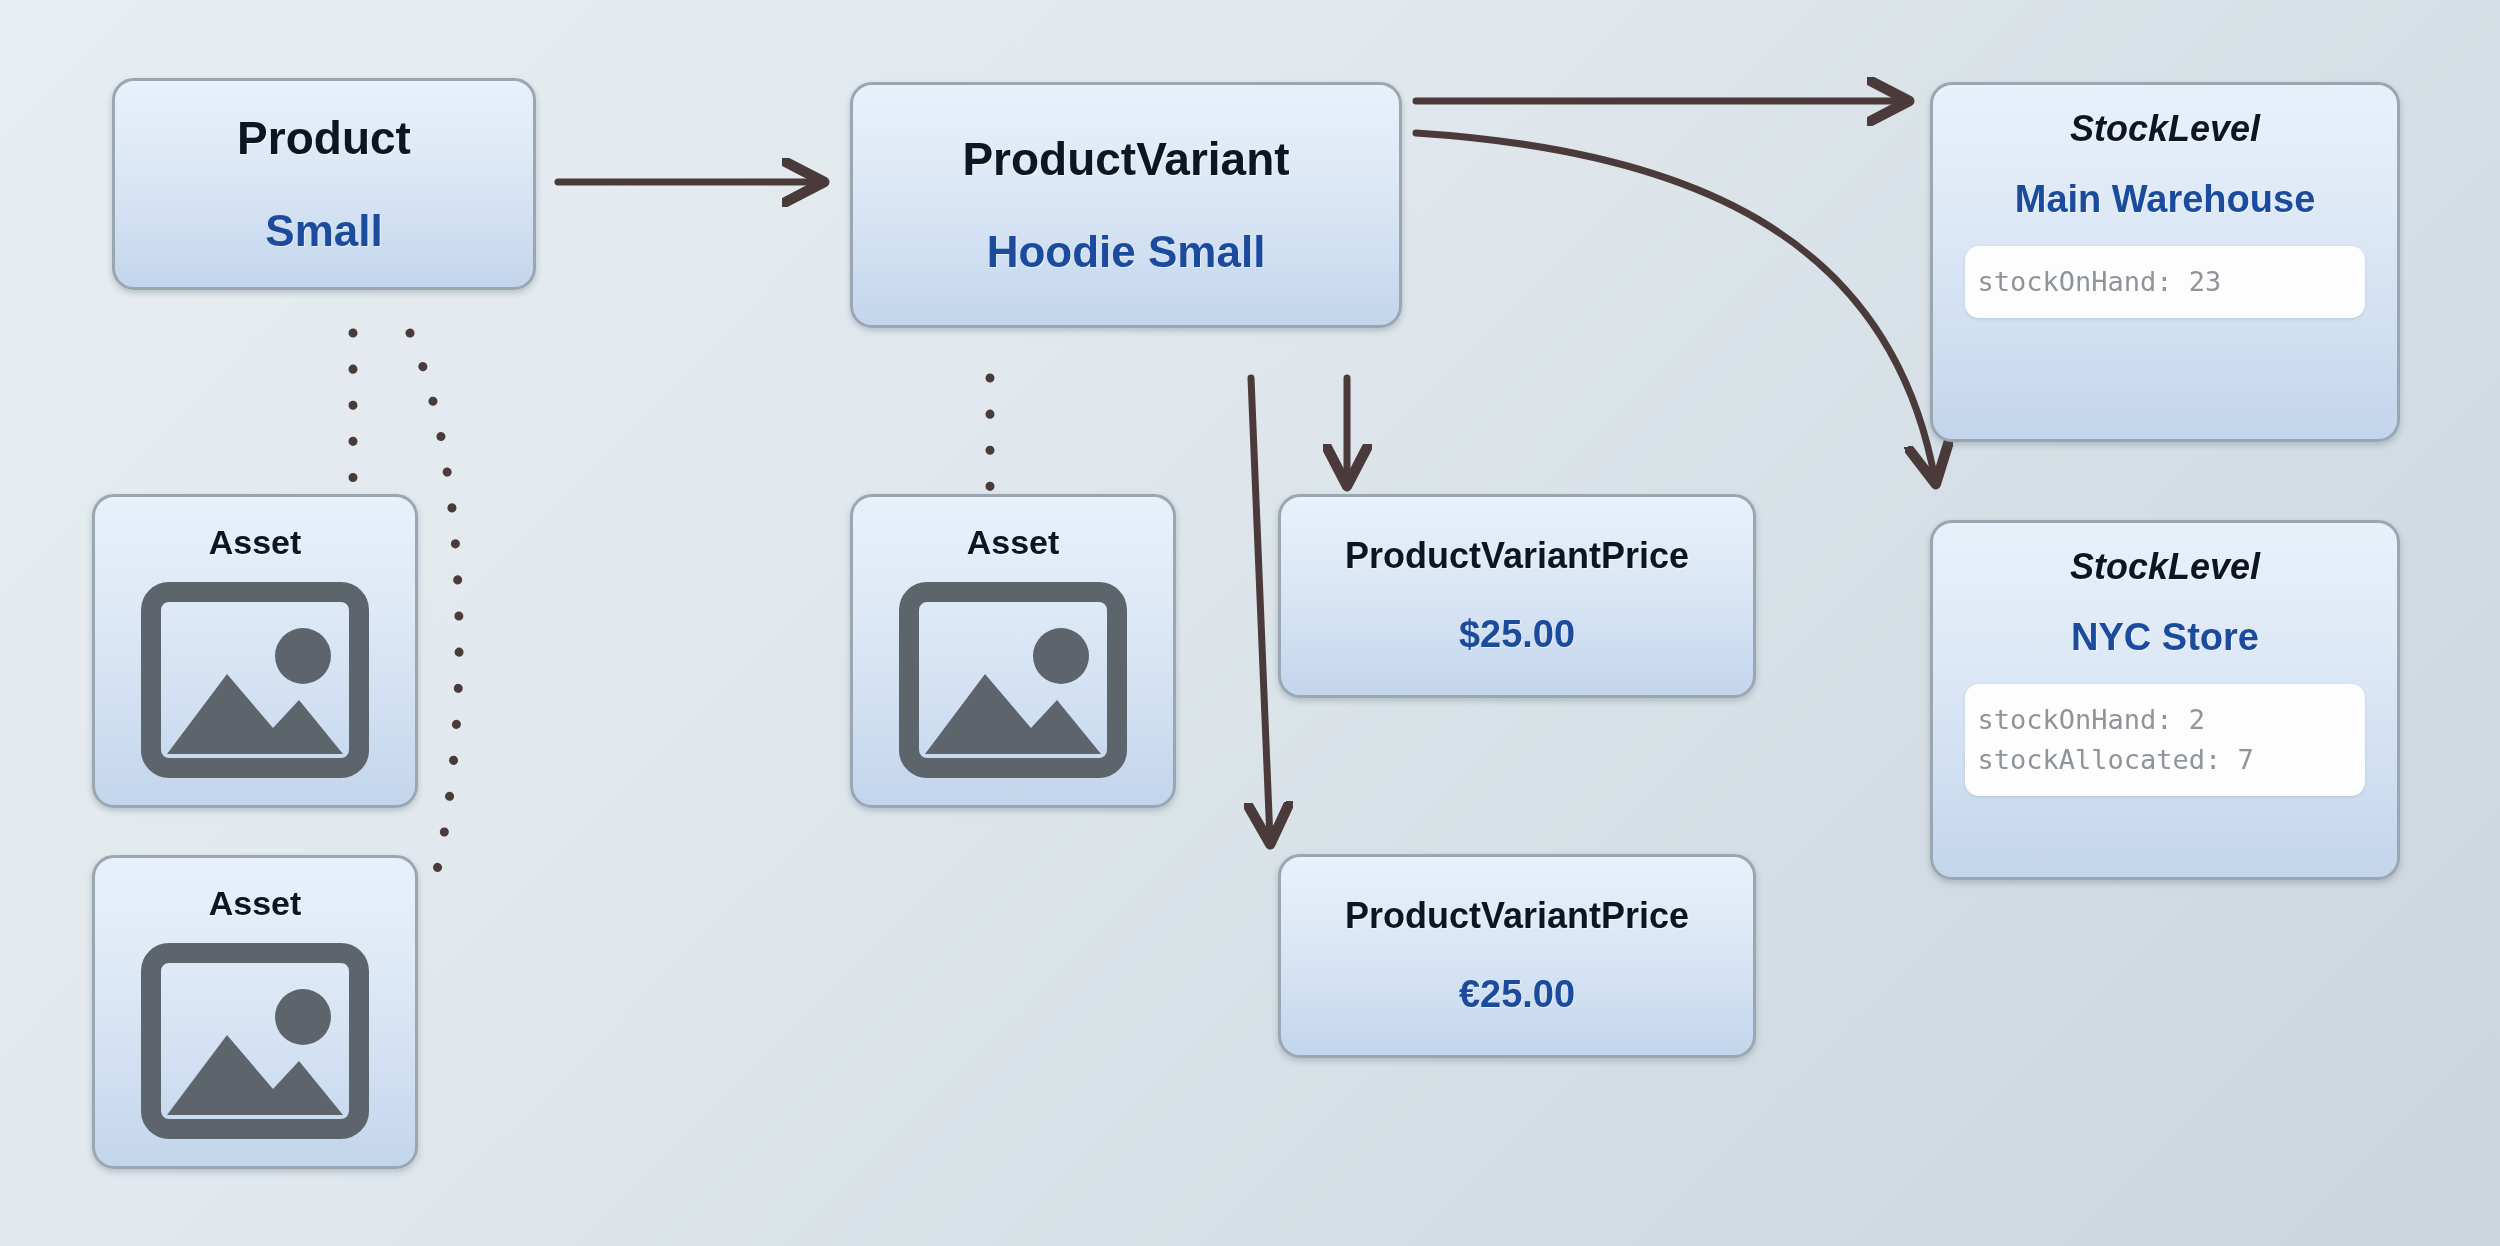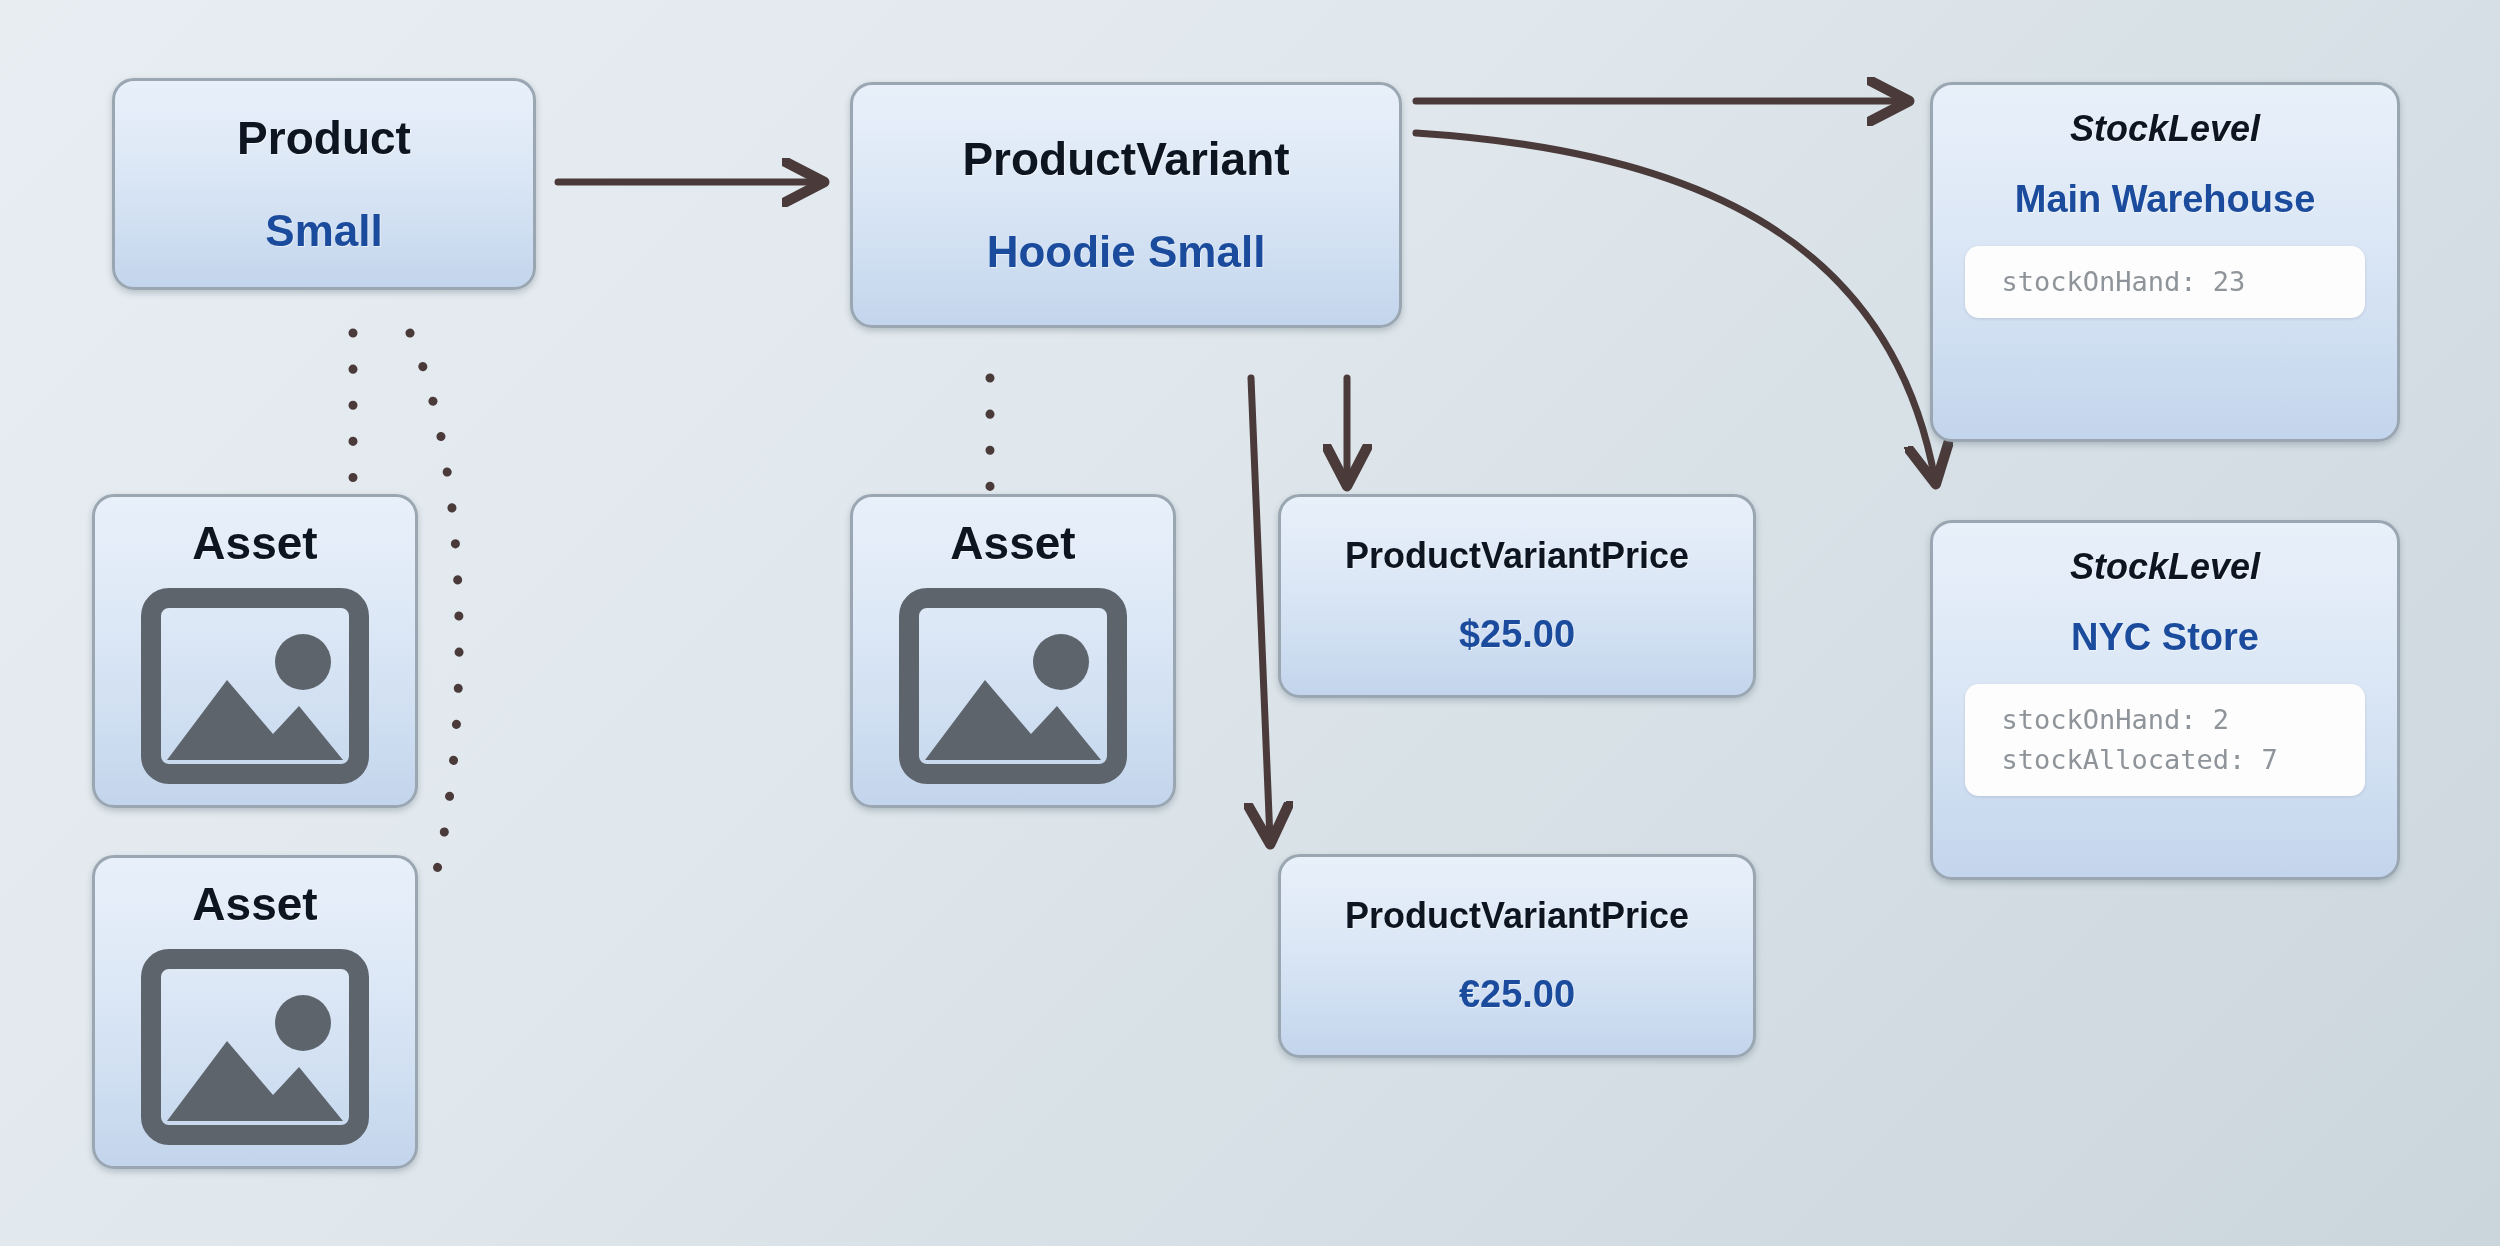--- a/index.html
+++ b/index.html
@@ -57,39 +57,39 @@
     font-weight: bold;
     text-shadow: 1px 1px 0 rgba(255,255,255,0.5);
     line-height: 1.1;
   }
 
   
   .entity .node-title { font-size: 46px; }
   .entity .node-sub   { font-size: 44px; margin-top: 44px; }
 
   
-  .asset .node-title { font-size: 46px; margin-top: 4px; }
+  .asset .node-title { font-size: 34px; margin-top: 4px; }
   .asset .img-icon {
     margin-top: 20px;
   }
 
   
   .price .node-title { font-size: 36px; }
   .price .node-sub   { font-size: 38px; margin-top: 38px; }
 
   
   .stock { justify-content: flex-start; padding-top: 24px; }
   .stock .node-title { font-size: 36px; font-style: italic; }
   .stock .node-sub   { font-size: 38px; margin-top: 30px; }
   .stock-fields {
     margin-top: 26px;
     width: 86%;
     background: #fdfdfd;
     border-radius: 14px;
-    padding: 16px 36px;
+    padding: 16px 12px;
     box-sizing: border-box;
     box-shadow: 0 1px 3px rgba(90,105,120,0.20);
   }
   .stock-field {
     font-family: "DejaVu Sans Mono", "Liberation Mono", monospace;
     font-size: 27px;
     color: #8e9499;
     line-height: 1.48;
     white-space: pre;
   }

